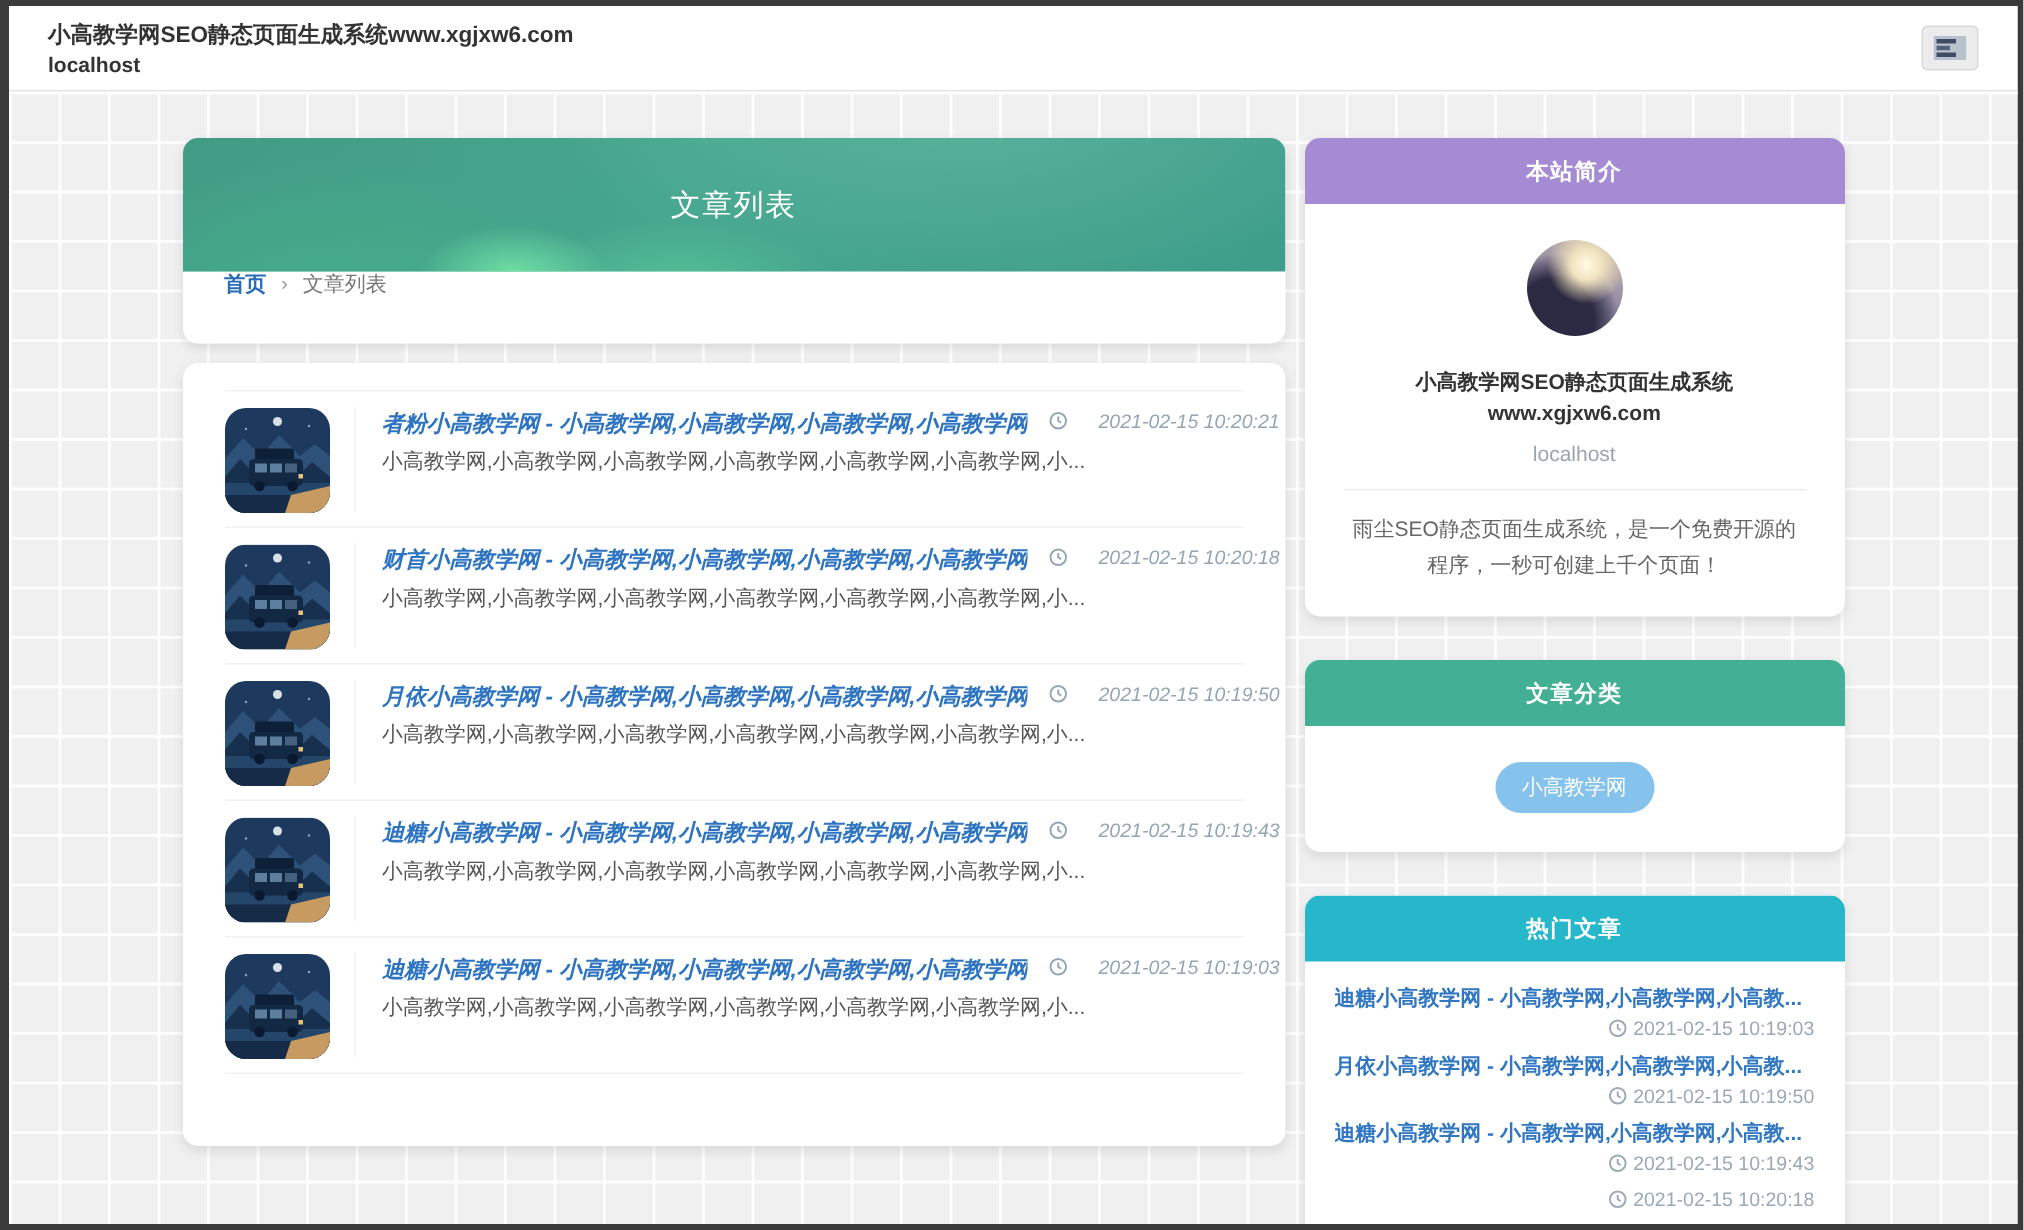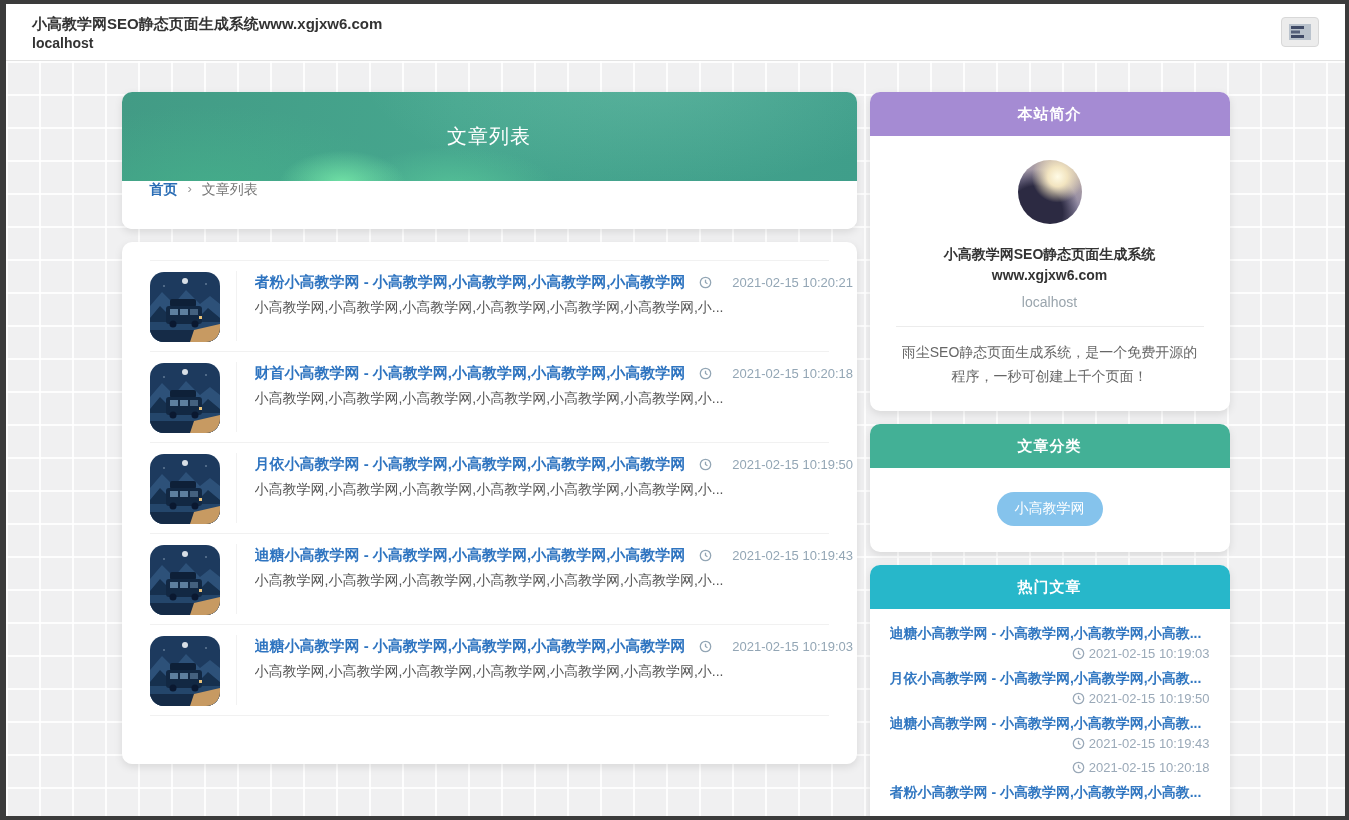--- a/index.html
+++ b/index.html
@@ -82,38 +82,38 @@
   }
   .thumb {
     flex:0 0 70px; width:70px; height:70px;
     border-radius:14px; overflow:hidden; margin-top:1px;
   }
   .thumb svg { display:block; }
   .art-content {
     flex:1 1 auto; margin-left:16px; padding:2px 0 0 18px;
     border-left:1px solid #f2f2f2; min-height:70px;
   }
-  .art-top { display:flex; align-items:center; }
+  .art-top { display:flex; align-items:flex-start;font-style:italic; }
   .art-title {
     flex:1 1 auto; font-size:15px; font-weight:bold; color:#2e74c0;
     text-decoration:none; white-space:nowrap; overflow:hidden;
     text-overflow:ellipsis; cursor:pointer;
   }
   .art-time {
     flex:0 0 auto; margin-left:14px; color:#93a6b5; font-size:13px;
     display:inline-flex; align-items:center; gap:20px; white-space:nowrap;
   }
   .art-desc {
     margin-top:7px; font-size:14px; color:#555;
     white-space:nowrap; overflow:hidden; text-overflow:ellipsis;
   }
   .clock { flex:0 0 auto; }
 
   
-  .side-card { margin-bottom:13px; }
+  .side-card { margin-bottom:29px; }
   .side-header {
     height:44px; display:flex; align-items:center; justify-content:center;
     color:#fff; font-size:15px; font-weight:bold; letter-spacing:1px;
   }
   .side-header.purple { background:#a58bd3; }
   .side-header.teal   { background:#43b096;font-family:Liberation Mono, monospace; }
   .side-header.cyan   { background:#27b7ca; }
 
   .about-body { padding:24px 26px 22px 26px; text-align:center; }
   .avatar {

